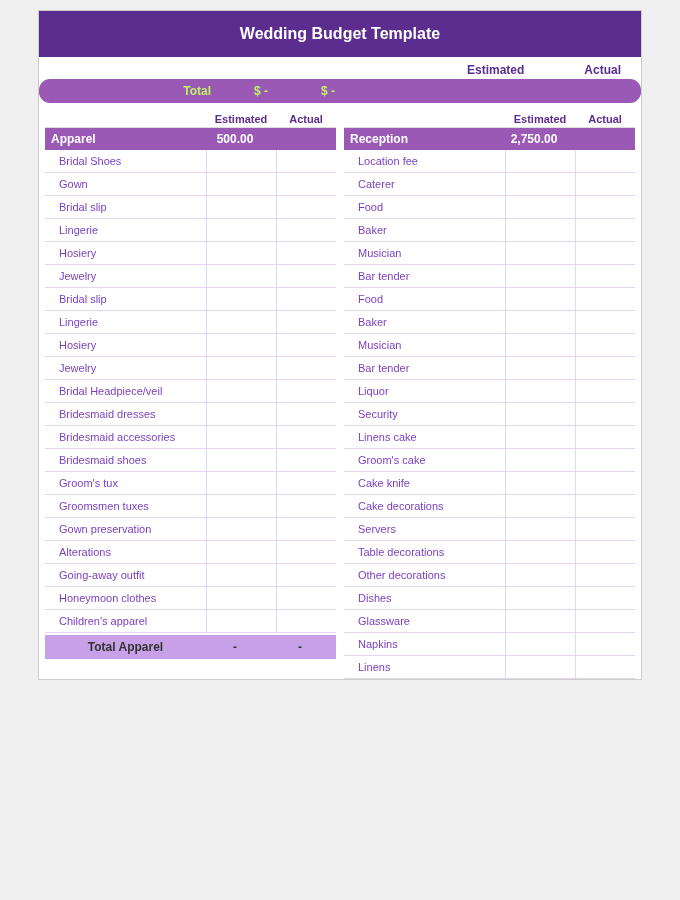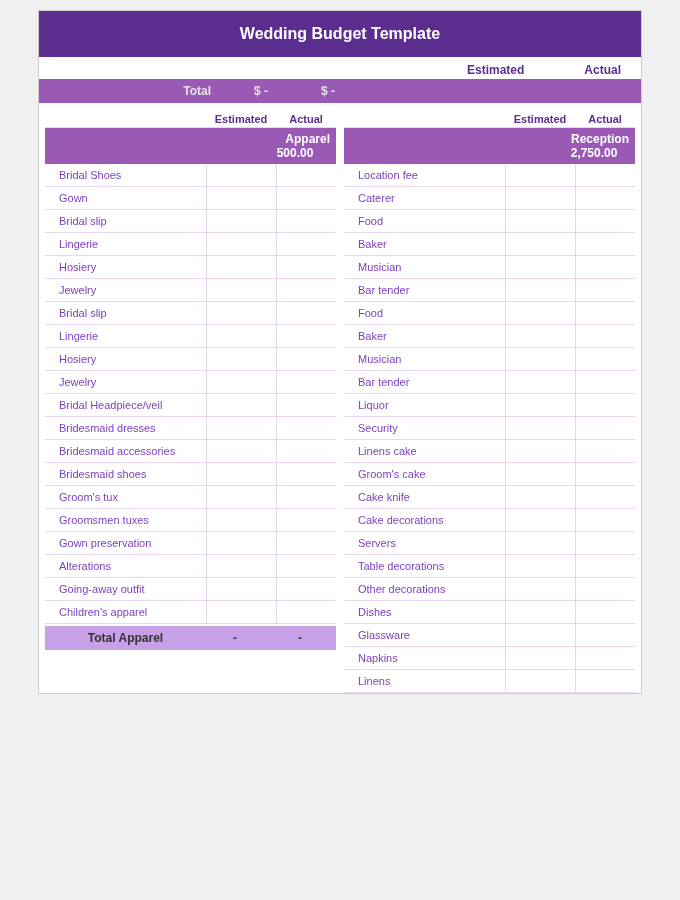--- a/index.html
+++ b/index.html
@@ -30,27 +30,28 @@
       justify-content: flex-end;
       padding: 6px 10px 2px;
       font-weight: bold;
       color: #5b2d8e;
       font-size: 12px;
       gap: 60px;
       padding-right: 20px;
     }
     .total-bar {
       background: #9b59b6;
-      color: #e5e5e5;
+      color: #bef264;
       display: flex;
       align-items: center;
       padding: 5px 10px;
       font-weight: bold;
       font-size: 12px;
       margin-bottom: 8px;
+      border-radius: 11px;
     }
     .total-bar .label {
       flex: 1;
       text-align: right;
       padding-right: 10px;
     }
     .total-bar .est-val {
       width: 80px;
       text-align: center;
     }
@@ -76,24 +77,23 @@
       border-bottom: 1px solid #ddd;
     }
     .col-header .est { width: 70px; text-align: center; }
     .col-header .act { width: 60px; text-align: center; }
 
     .section-header {
       background: #9b59b6;
       color: white;
       font-weight: bold;
       display: flex;
-      align-items: flex-end;
+      align-items: flex-start;
       padding: 4px 6px;
       font-size: 12px;
-      flex-direction: column;
     }
     .section-header .name { flex: 1; }
     .section-header .est { width: 70px; text-align: center; }
     .section-header .act { width: 60px; text-align: center; }
 
     .data-row {
       display: flex;
       align-items: center;
       border-bottom: 1px solid #e8d5f0;
       min-height: 22px;
@@ -257,20 +257,25 @@
         <div class="name">Alterations</div>
         <div class="est"></div>
         <div class="act"></div>
       </div>
       <div class="data-row">
         <div class="name">Going-away outfit</div>
         <div class="est"></div>
         <div class="act"></div>
       </div>
       <div class="data-row">
+        <div class="name">Honeymoon clothes</div>
+        <div class="est"></div>
+        <div class="act"></div>
+      </div>
+      <div class="data-row">
         <div class="name">Children's apparel</div>
         <div class="est"></div>
         <div class="act"></div>
       </div>
 
       <div class="total-footer">
         <div class="name">Total Apparel</div>
         <div class="est">-</div>
         <div class="act">-</div>
       </div>

